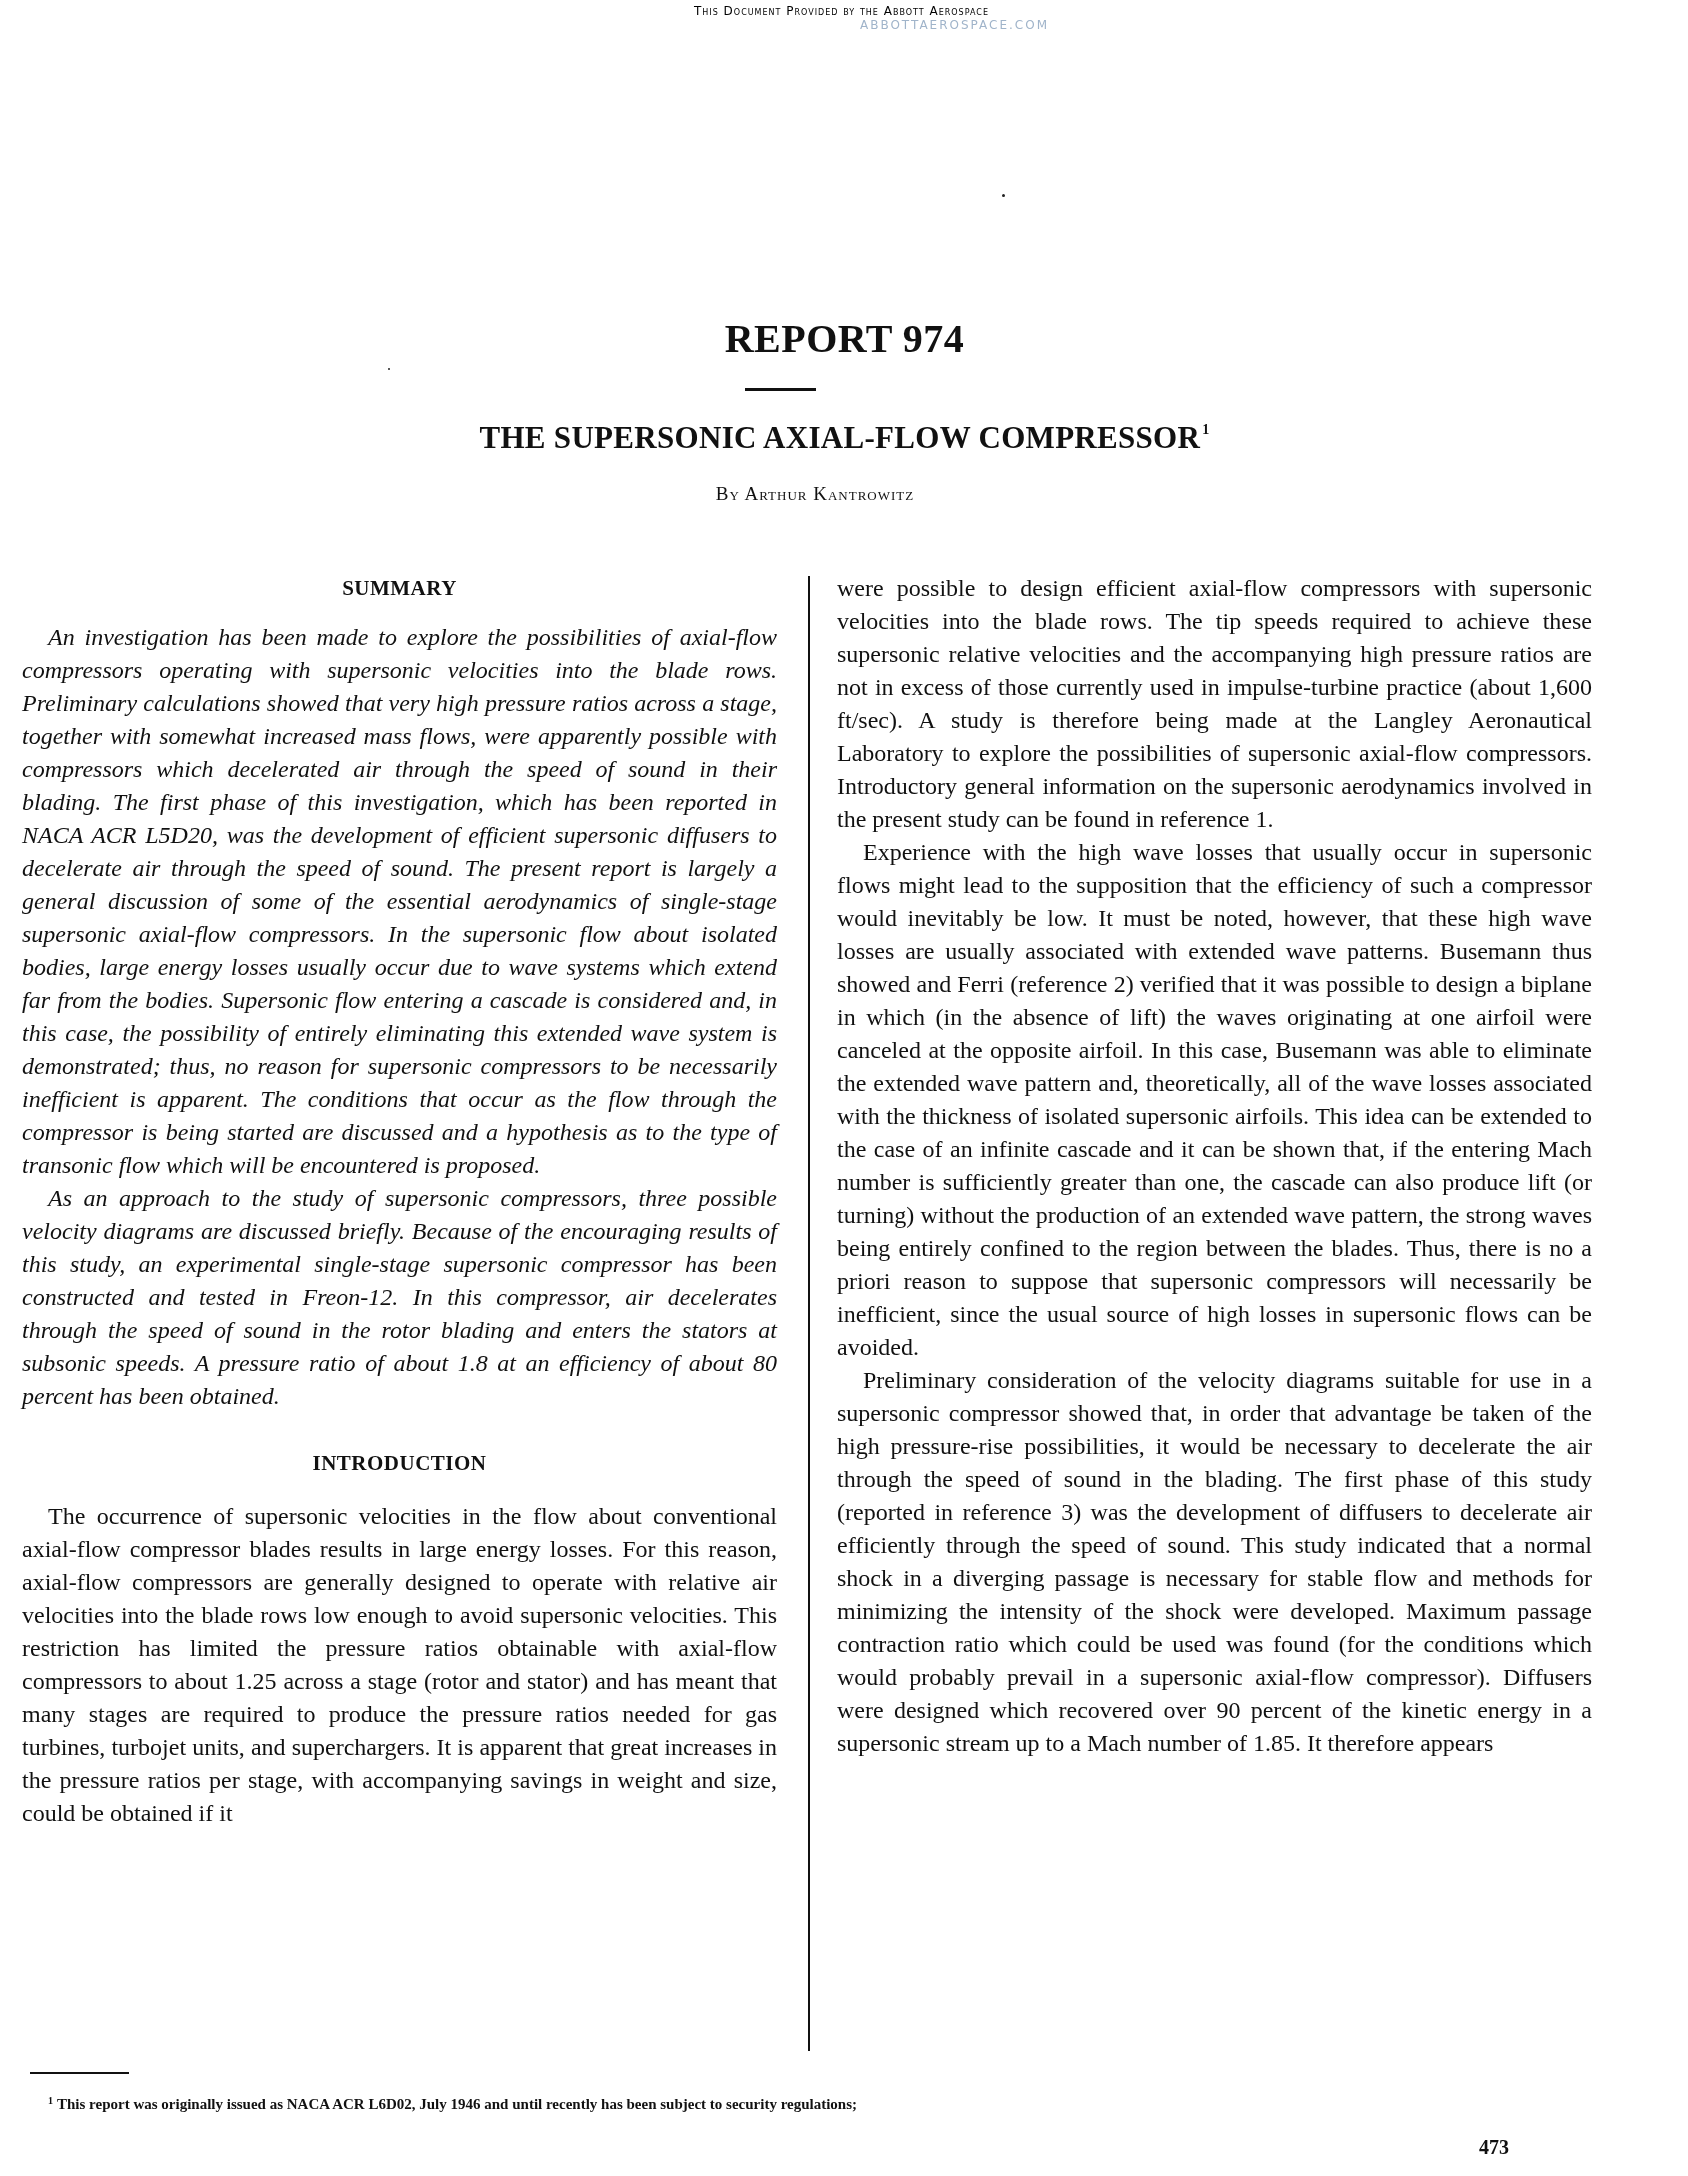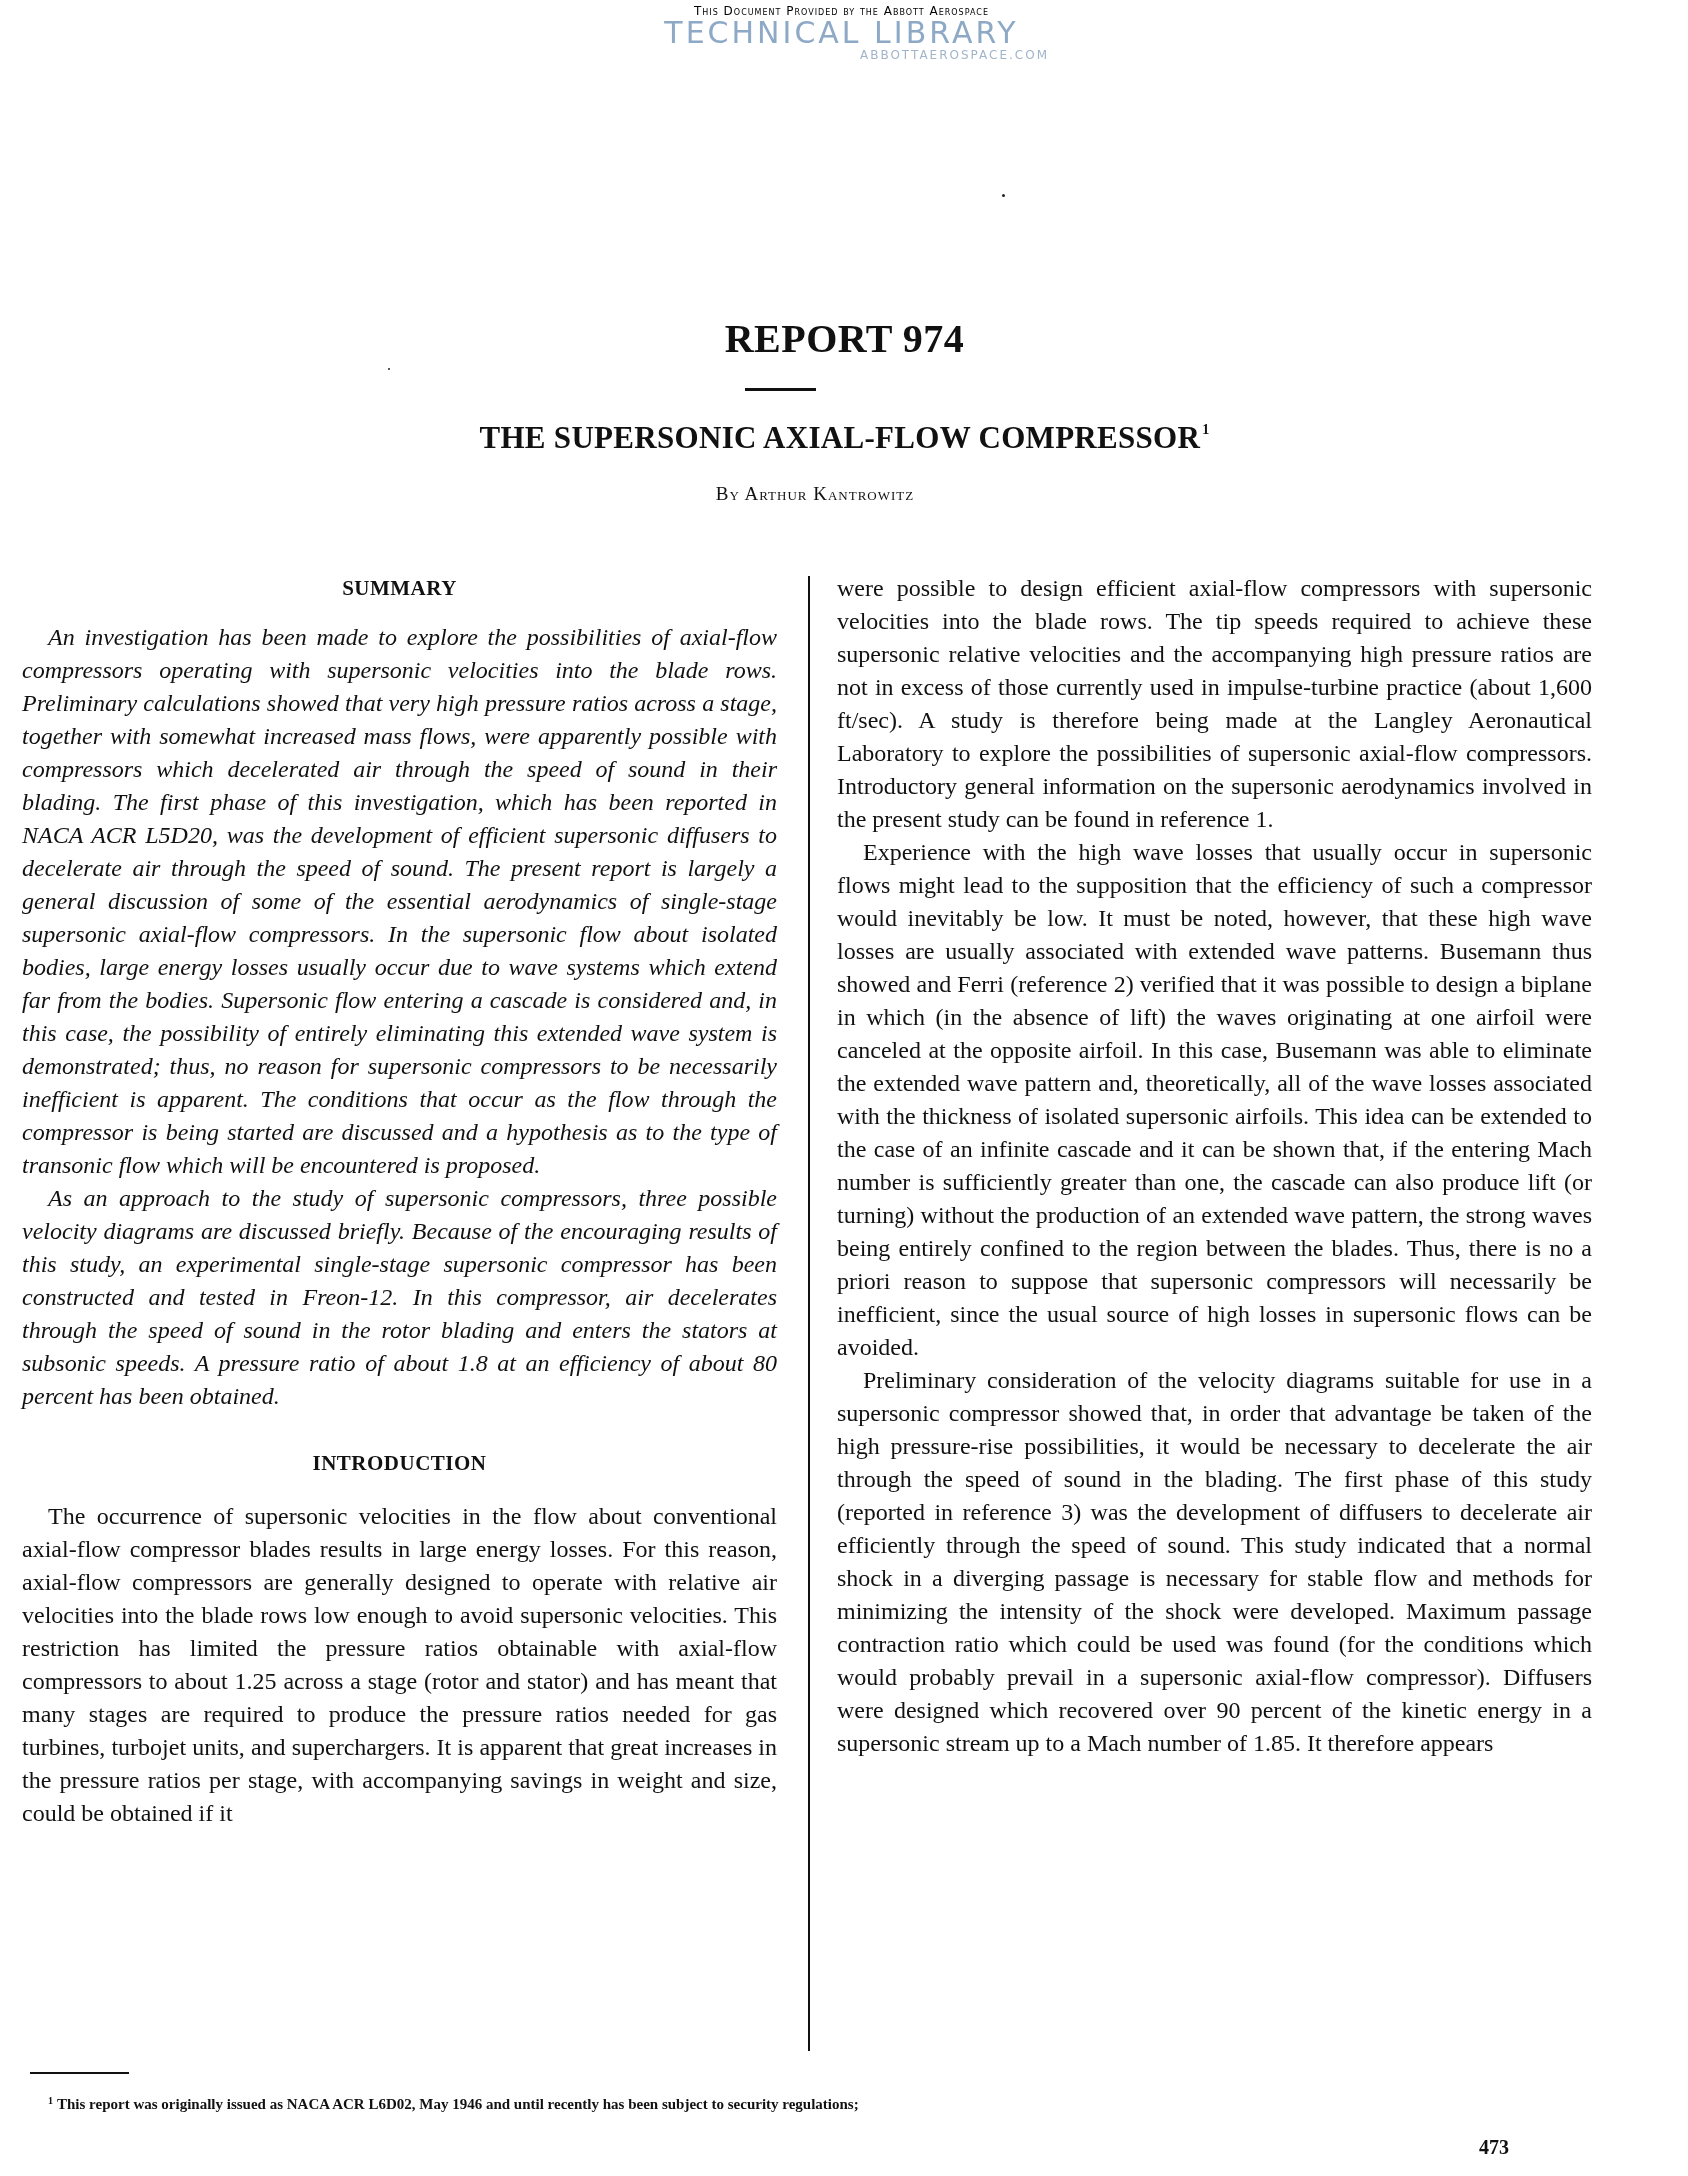--- a/index.html
+++ b/index.html
@@ -30,21 +30,20 @@
   .footnote { position: absolute; left: 48px; top: 2095px; font-family: "Liberation Serif", serif; font-weight: bold; font-size: 15px; }
   .footnote sup { font-size: 10px; vertical-align: 5px; margin-right: 4px; }
   .page-num { position: absolute; left: 1479px; top: 2136px; font-family: "Liberation Serif", serif; font-weight: bold; font-size: 20px; }
   .speck { position: absolute; width: 3px; height: 3px; background: #222; border-radius: 50%; }
 </style>
 </head>
 <body>
 
 <div class="watermark">
   <div class="wm-line1">This Document Provided by the Abbott Aerospace</div>
-  <div class="wm-line2">TECHNICAL LIBRARY</div>
   <div class="wm-line3">ABBOTTAEROSPACE.COM</div>
 </div>
 
 <div class="report-no">REPORT 974</div>
 <div class="title-rule"></div>
 <div class="title">
   <span>THE SUPERSONIC AXIAL-FLOW COMPRESSOR</span><sup>1</sup>
 </div>
 <div class="byline">By Arthur Kantrowitz</div>
 
@@ -59,19 +58,19 @@
 <div class="divider"></div>
 
 <div class="col right">
   <p class="para" style="text-indent:0">were possible to design efficient axial-flow compressors with supersonic velocities into the blade rows. The tip speeds required to achieve these supersonic relative velocities and the accompanying high pressure ratios are not in excess of those currently used in impulse-turbine practice (about 1,600 ft/sec). A study is therefore being made at the Langley Aeronautical Laboratory to explore the possibilities of supersonic axial-flow compressors. Introductory general information on the supersonic aerodynamics involved in the present study can be found in reference 1.</p>
   <p class="para">Experience with the high wave losses that usually occur in supersonic flows might lead to the supposition that the efficiency of such a compressor would inevitably be low. It must be noted, however, that these high wave losses are usually associated with extended wave patterns. Busemann thus showed and Ferri (reference 2) verified that it was possible to design a biplane in which (in the absence of lift) the waves originating at one airfoil were canceled at the opposite airfoil. In this case, Busemann was able to eliminate the extended wave pattern and, theoretically, all of the wave losses associated with the thickness of isolated supersonic airfoils. This idea can be extended to the case of an infinite cascade and it can be shown that, if the entering Mach number is sufficiently greater than one, the cascade can also produce lift (or turning) without the production of an extended wave pattern, the strong waves being entirely confined to the region between the blades. Thus, there is no a priori reason to suppose that supersonic compressors will necessarily be inefficient, since the usual source of high losses in supersonic flows can be avoided.</p>
   <p class="para">Preliminary consideration of the velocity diagrams suitable for use in a supersonic compressor showed that, in order that advantage be taken of the high pressure-rise possibilities, it would be necessary to decelerate the air through the speed of sound in the blading. The first phase of this study (reported in reference 3) was the development of diffusers to decelerate air efficiently through the speed of sound. This study indicated that a normal shock in a diverging passage is necessary for stable flow and methods for minimizing the intensity of the shock were developed. Maximum passage contraction ratio which could be used was found (for the conditions which would probably prevail in a supersonic axial-flow compressor). Diffusers were designed which recovered over 90 percent of the kinetic energy in a supersonic stream up to a Mach number of 1.85. It therefore appears</p>
 </div>
 
 <div class="footrule"></div>
 <div class="footnote">
-  <sup>1</sup><span>This report was originally issued as NACA ACR L6D02, May 1946 and until recently has been subject to security regulations;</span>
+  <sup>1</sup><span>This report was originally issued as NACA ACR L6D02, July 1946 and until recently has been subject to security regulations;</span>
 </div>
 <div class="page-num">473</div>
 
 <span class="speck" style="left:1002px;top:194px"></span>
 <span class="speck" style="left:388px;top:368px;width:2px;height:2px"></span>
 
 
 </body></html>

